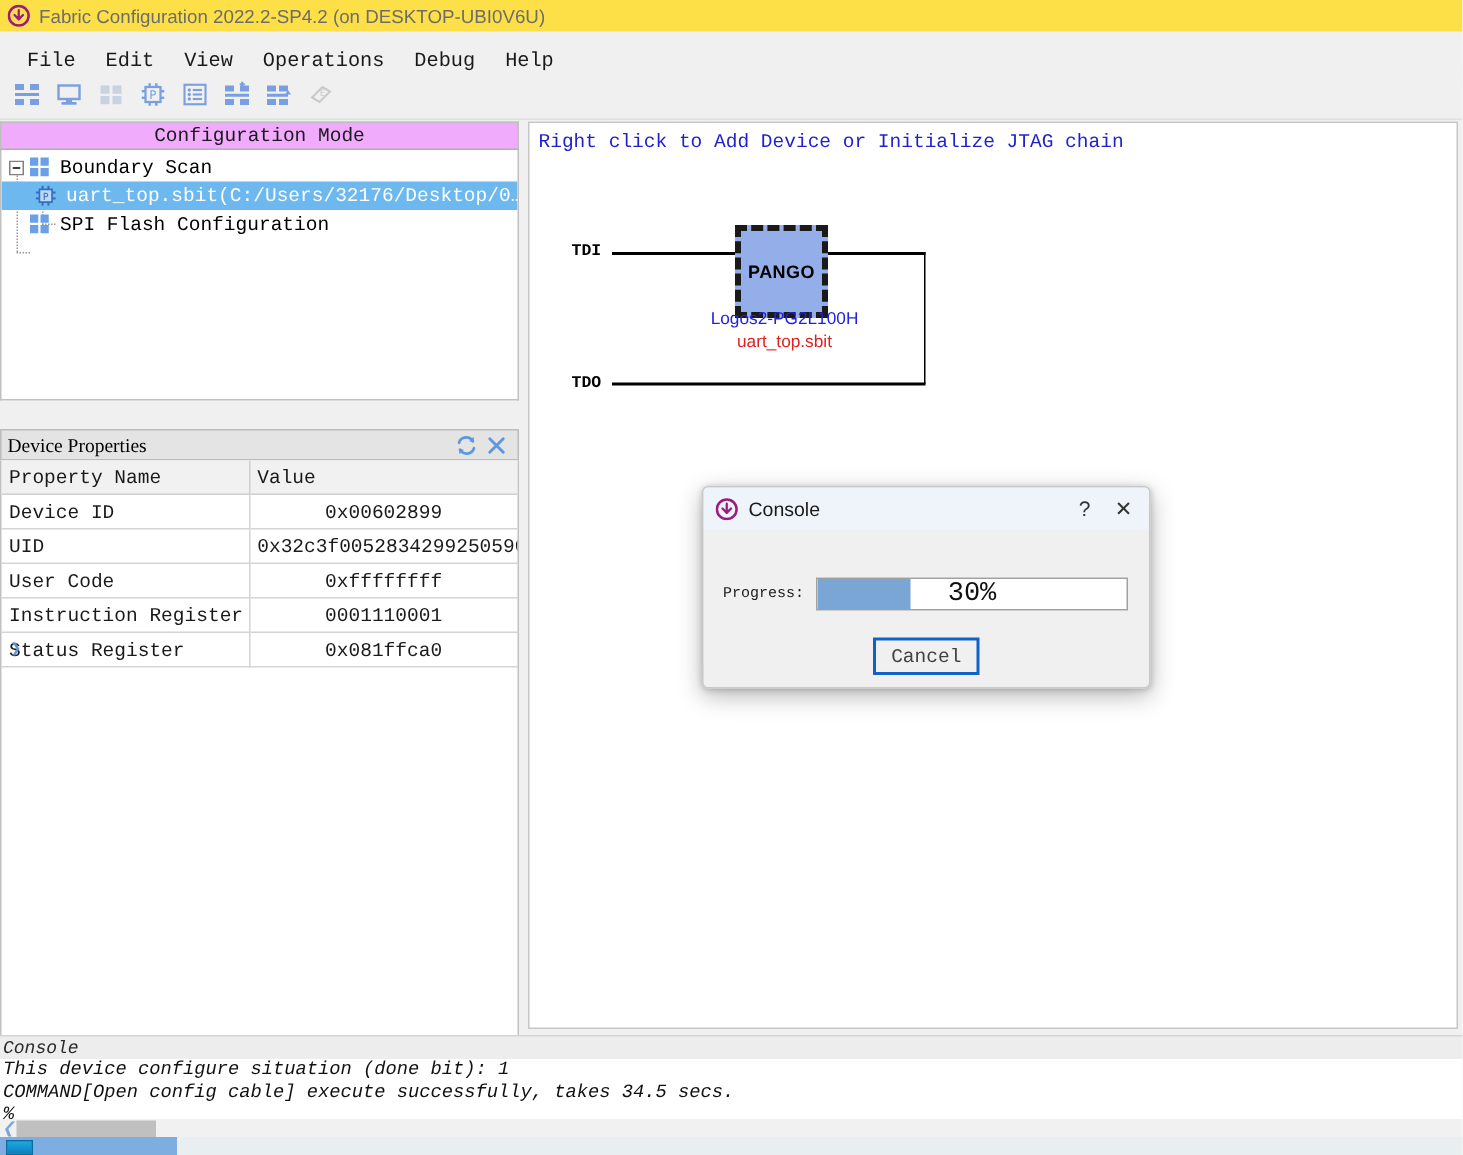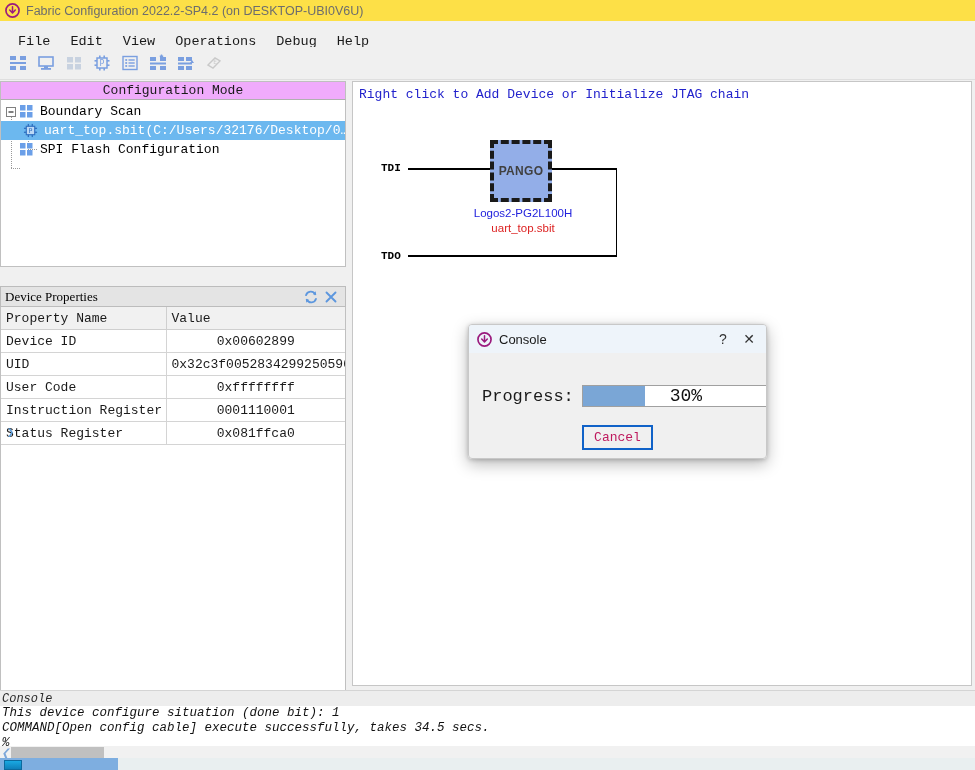--- a/index.html
+++ b/index.html
@@ -254,32 +254,32 @@
   .canvas-hint {
     position: absolute;
     left: 6px; top: 5px;
     font-family: "Liberation Mono", monospace;
     font-size: 13px;
     color: #2222cc;
     white-space: nowrap;
   }
   .chip {
     position: absolute;
-    left: 137px; top: 58px;
+    left: 137px; top: 68px;
     width: 62px; height: 62px;
     background: #93aee8;
     border: 4px dashed #1a1a1a;
     box-sizing: border-box;
     display: flex;
     align-items: center;
     justify-content: center;
     font-family: "Liberation Sans", sans-serif;
     font-weight: bold;
     font-size: 12px;
-    color: #404040;
+    color: #000000;
     letter-spacing: 0.3px;
   }
   .pin-label {
     position: absolute;
     font-family: "Liberation Mono", monospace;
     font-size: 11px;
     font-weight: bold;
     color: #000;
   }
   .wire {
@@ -438,21 +438,21 @@
     height: 106px;
   }
   .prog-row {
     position: absolute;
     left: 13px; top: 32px;
     display: flex;
     align-items: center;
   }
   .prog-label {
     font-family: "Liberation Mono", monospace;
-    font-size: 17px;
+    font-size: 10px;
     color: #1a1a1a;
     margin-right: 8px;
   }
   .progbar {
     position: relative;
     width: 208px; height: 22px;
     background: #ffffff;
     border: 1px solid #a0a0a0;
     box-sizing: border-box;
     overflow: hidden;
@@ -485,21 +485,21 @@
     min-width: 62px;
     height: 25px;
     background: #f0f0f0;
     border: 2px solid #1062c8;
     box-sizing: border-box;
     display: flex;
     align-items: center;
     justify-content: center;
     font-family: "Liberation Mono", monospace;
     font-size: 13px;
-    color: #be185d;
+    color: #404040;
     cursor: default;
     padding: 0 10px;
   }
 </style>
 </head>
 <body>
 
 <div class="app">
 
   <div class="titlebar">

